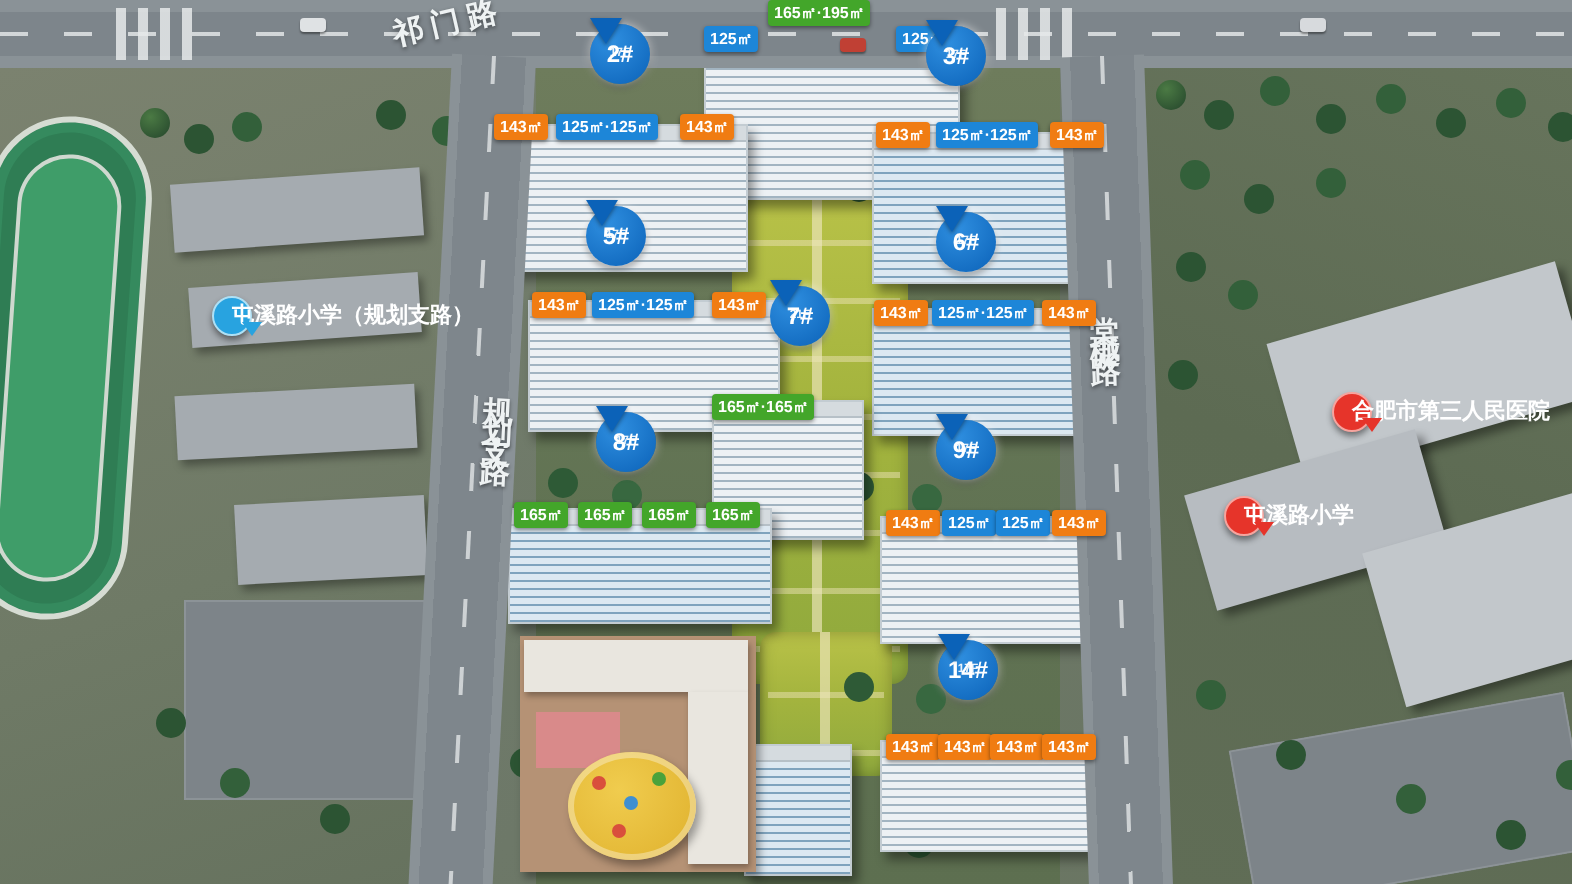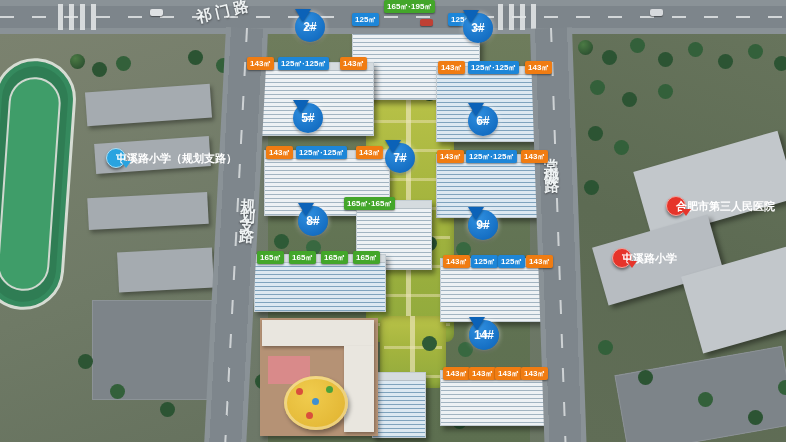--- a/index.html
+++ b/index.html
@@ -178,21 +178,21 @@
   <span class="lbl" style="left:525px;top:61px;" data-color="orange">143㎡</span>
 
   <span class="lbl" style="left:266px;top:146px;" data-color="orange">143㎡</span>
   <span class="lbl" style="left:296px;top:146px;" data-color="blue">125㎡·125㎡</span>
   <span class="lbl" style="left:356px;top:146px;" data-color="orange">143㎡</span>
 
   <span class="lbl" style="left:437px;top:150px;" data-color="orange">143㎡</span>
   <span class="lbl" style="left:466px;top:150px;" data-color="blue">125㎡·125㎡</span>
   <span class="lbl" style="left:521px;top:150px;" data-color="orange">143㎡</span>
 
-  <span class="lbl" style="left:344px;top:197px;" data-color="green">165㎡·165㎡</span>
+  <span class="lbl" style="left:356px;top:197px;" data-color="green">165㎡·165㎡</span>
 
   <span class="lbl" style="left:257px;top:251px;" data-color="green">165㎡</span>
   <span class="lbl" style="left:289px;top:251px;" data-color="green">165㎡</span>
   <span class="lbl" style="left:321px;top:251px;" data-color="green">165㎡</span>
   <span class="lbl" style="left:353px;top:251px;" data-color="green">165㎡</span>
 
   <span class="lbl" style="left:443px;top:255px;" data-color="orange">143㎡</span>
   <span class="lbl" style="left:471px;top:255px;" data-color="blue">125㎡</span>
   <span class="lbl" style="left:498px;top:255px;" data-color="blue">125㎡</span>
   <span class="lbl" style="left:526px;top:255px;" data-color="orange">143㎡</span>

